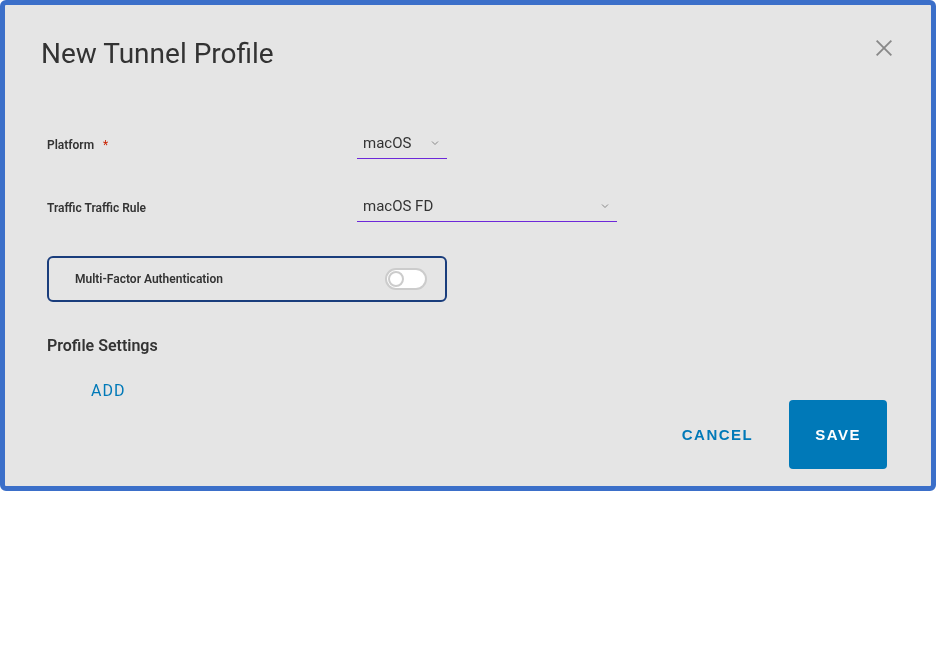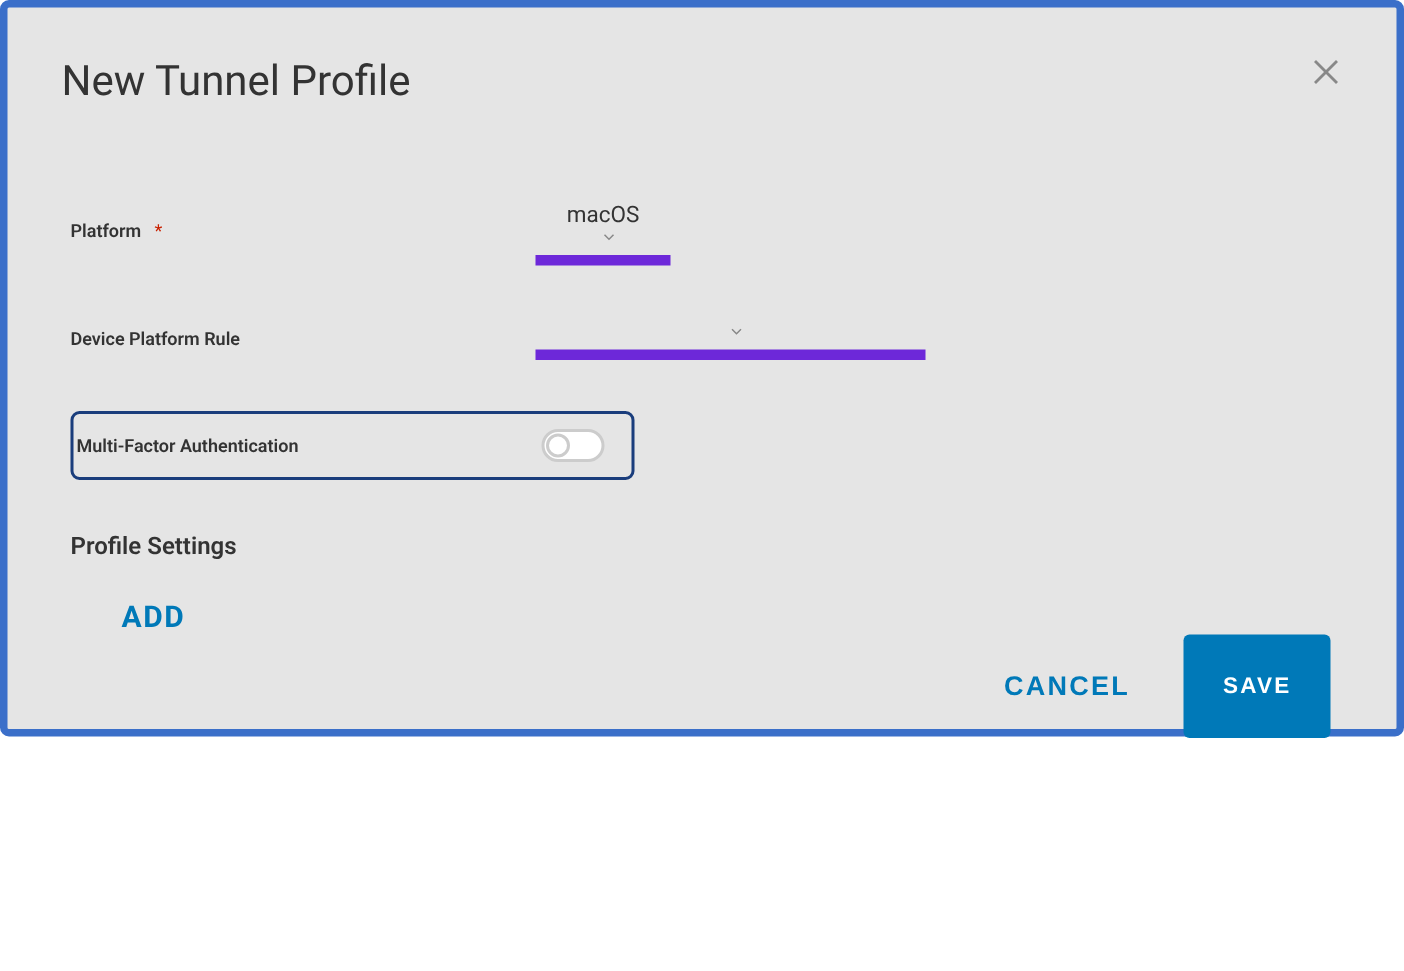--- a/index.html
+++ b/index.html
@@ -67,24 +67,23 @@
     }
     .required-asterisk {
       color: #c92100;
       margin-left: 6px;
       font-weight: 400;
     }
     .select-wrap {
       position: relative;
       display: inline-flex;
       align-items: center;
-      border-bottom: 7px solid #6d28d9;
+      border-bottom: 1px solid #6d28d9;
       padding: 4px 6px 6px 6px;
       cursor: pointer;
-      flex-direction: column;
     }
     .select-wrap.small {
       width: 90px;
     }
     .select-wrap.medium {
       width: 260px;
     }
     .select-value {
       font-size: 15px;
       color: #333;
@@ -106,21 +105,21 @@
       padding: 4px 6px 6px 6px;
       width: 295px;
       outline: none;
       background: transparent;
     }
     .mfa-row {
       display: inline-flex;
       align-items: center;
       border: 2px solid #1a3d7c;
       border-radius: 6px;
-      padding: 10px 18px 10px 2px;
+      padding: 10px 18px 10px 26px;
       margin-bottom: 34px;
     }
     .mfa-row .form-label {
       width: 310px;
     }
     .toggle {
       position: relative;
       width: 42px;
       height: 22px;
       border: 2px solid #ccc;
@@ -139,37 +138,37 @@
       background: #fff;
     }
     .section-title {
       font-size: 16px;
       font-weight: 600;
       color: #333;
       margin-bottom: 26px;
     }
     .add-link {
       color: #0079b8;
-      font-size: 20px;
-      font-weight: 700;
+      font-size: 16px;
+      font-weight: 400;
       letter-spacing: 1px;
       cursor: pointer;
-      margin-left: 34px;
+      margin-left: 44px;
     }
     .dialog-footer {
       display: flex;
       justify-content: flex-end;
       align-items: center;
       gap: 28px;
       padding-right: 8px;
       padding-bottom: 8px;
     }
     .btn-cancel {
       color: #0079b8;
-      font-size: 18px;
+      font-size: 15px;
       font-weight: 600;
       letter-spacing: 1.5px;
       background: transparent;
       border: none;
       cursor: pointer;
       padding: 10px 8px;
     }
     .btn-save {
       background: #0079b8;
       color: #fff;
@@ -206,22 +205,23 @@
         <div class="select-wrap small">
           <span class="select-value">macOS</span>
           <svg class="chevron-icon" viewBox="0 0 24 24">
             <polyline points="6 9 12 15 18 9"></polyline>
           </svg>
         </div>
       </div>
 
 
       <div class="form-row">
-        <div class="form-label">Device Platform Rule</div>
+        <div class="form-label">Traffic Traffic Rule</div>
         <div class="select-wrap medium">
+          <span class="select-value">macOS FD</span>
           <svg class="chevron-icon" viewBox="0 0 24 24">
             <polyline points="6 9 12 15 18 9"></polyline>
           </svg>
         </div>
       </div>
 
       <div class="mfa-row">
         <div class="form-label">Multi-Factor Authentication</div>
         <div class="toggle">
           <div class="toggle-knob"></div>

